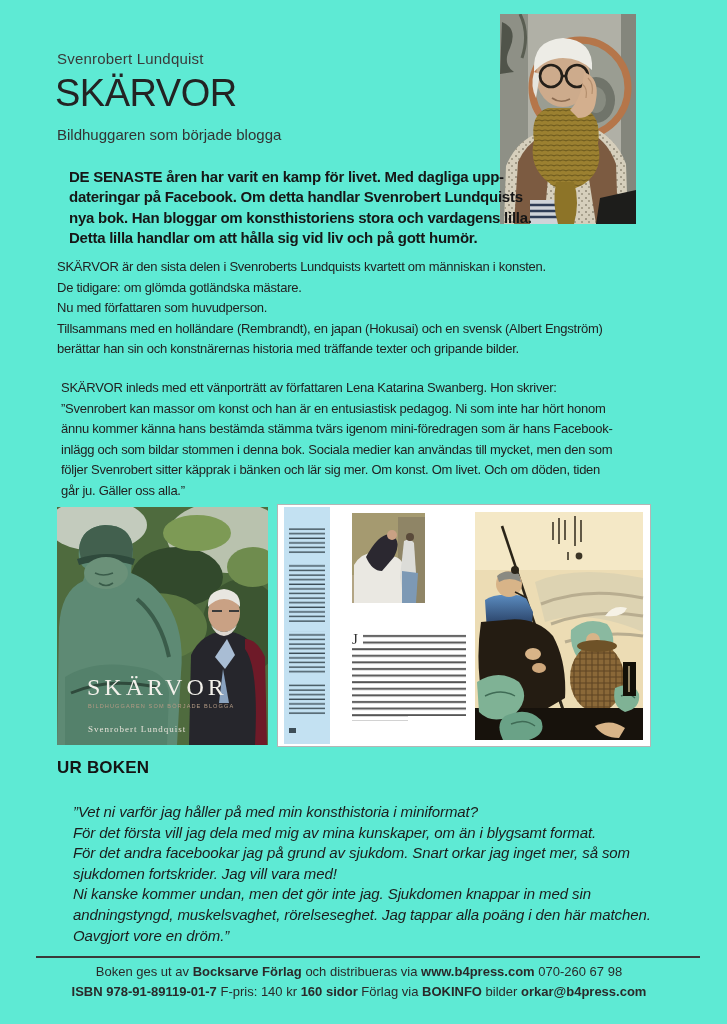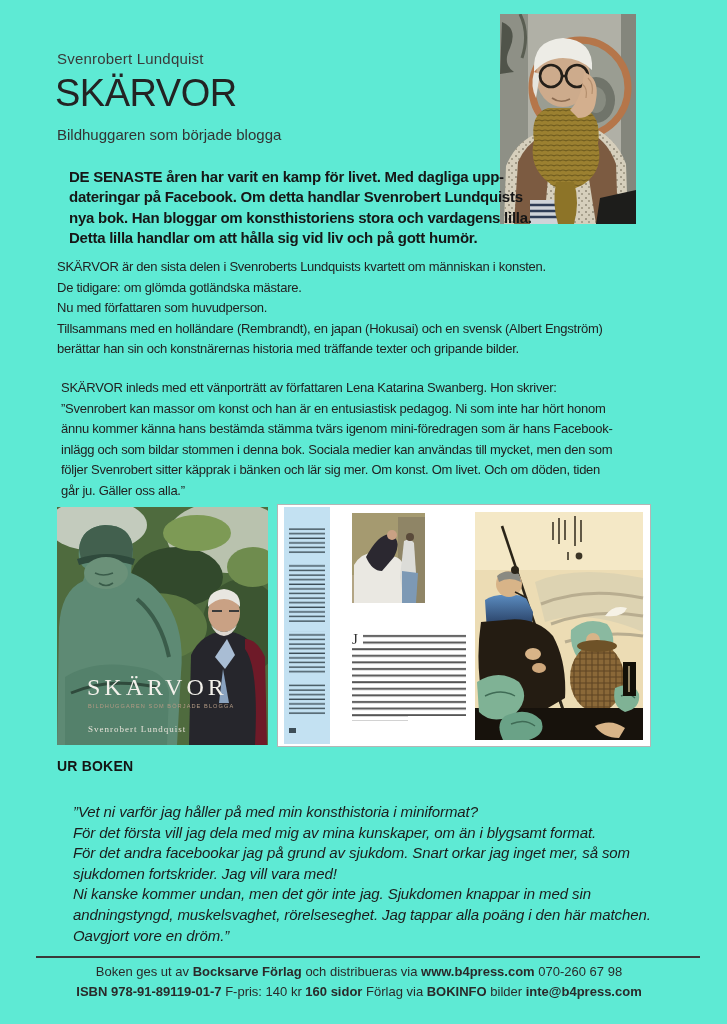--- a/index.html
+++ b/index.html
@@ -16,21 +16,21 @@
     left:57px;top:155px;width:520px;
     font-size:15px;font-weight:700;line-height:20.4px;
     white-space:pre-line;color:#161616;letter-spacing:-.25px;
   }
   .bodypara{
     font-size:13px;line-height:20.6px;color:#222;
     white-space:pre-line;letter-spacing:-.25px;width:665px;
   }
   .para-quartet{left:57px;top:257px;}
   .para-swanberg{left:57px;top:374px;}
-  .ur-boken{left:57px;top:758px;font-size:14px;font-weight:700;color:#141414;margin:0;letter-spacing:.2px;}
+  .ur-boken{left:57px;top:758px;font-size:17px;font-weight:700;color:#141414;margin:0;letter-spacing:.2px;}
   .quote{
     left:57px;top:786px;width:655px;
     font-size:15px;font-style:italic;line-height:20.6px;
     white-space:pre-line;color:#1c1c1c;letter-spacing:-.1px;
   }
   figure{margin:0;}
   .author-photo{left:500px;top:14px;width:136px;height:210px;}
   .book-cover{left:57px;top:507px;width:211px;height:238px;}
   .book-spread{left:277px;top:504px;width:374px;height:243px;}
   .rule{left:36px;top:956px;width:664px;height:2px;background:var(--rule,#3a3a3a);}
@@ -250,16 +250,16 @@
 För det första vill jag dela med mig av mina kunskaper, om än i blygsamt format.
 För det andra facebookar jag på grund av sjukdom. Snart orkar jag inget mer, så som
 sjukdomen fortskrider. Jag vill vara med!
 Ni kanske kommer undan, men det gör inte jag. Sjukdomen knappar in med sin
 andningstyngd, muskelsvaghet, rörelseseghet. Jag tappar alla poäng i den här matchen.
 Oavgjort vore en dröm.”</p>
 
   <div class="abs rule"></div>
   <div class="abs footer">
     <div><span>Boken ges ut av </span><span class="b">Bocksarve Förlag</span><span> och distribueras via </span><span class="b">www.b4press.com</span><span> 070-260 67 98</span></div>
-    <div><span class="b">ISBN 978-91-89119-01-7</span><span> F-pris: 140 kr   </span><span class="b">160 sidor</span><span>   Förlag via </span><span class="b">BOKINFO</span><span> bilder </span><span class="b">inte@b4press.com</span></div>
+    <div><span class="b">ISBN 978-91-89119-01-7</span><span> F-pris: 140 kr   </span><span class="b">160 sidor</span><span>   Förlag via </span><span class="b">BOKINFO</span><span> bilder </span><span class="b">orkar@b4press.com</span></div>
   </div>
 
 </div>
 
 </body></html>

